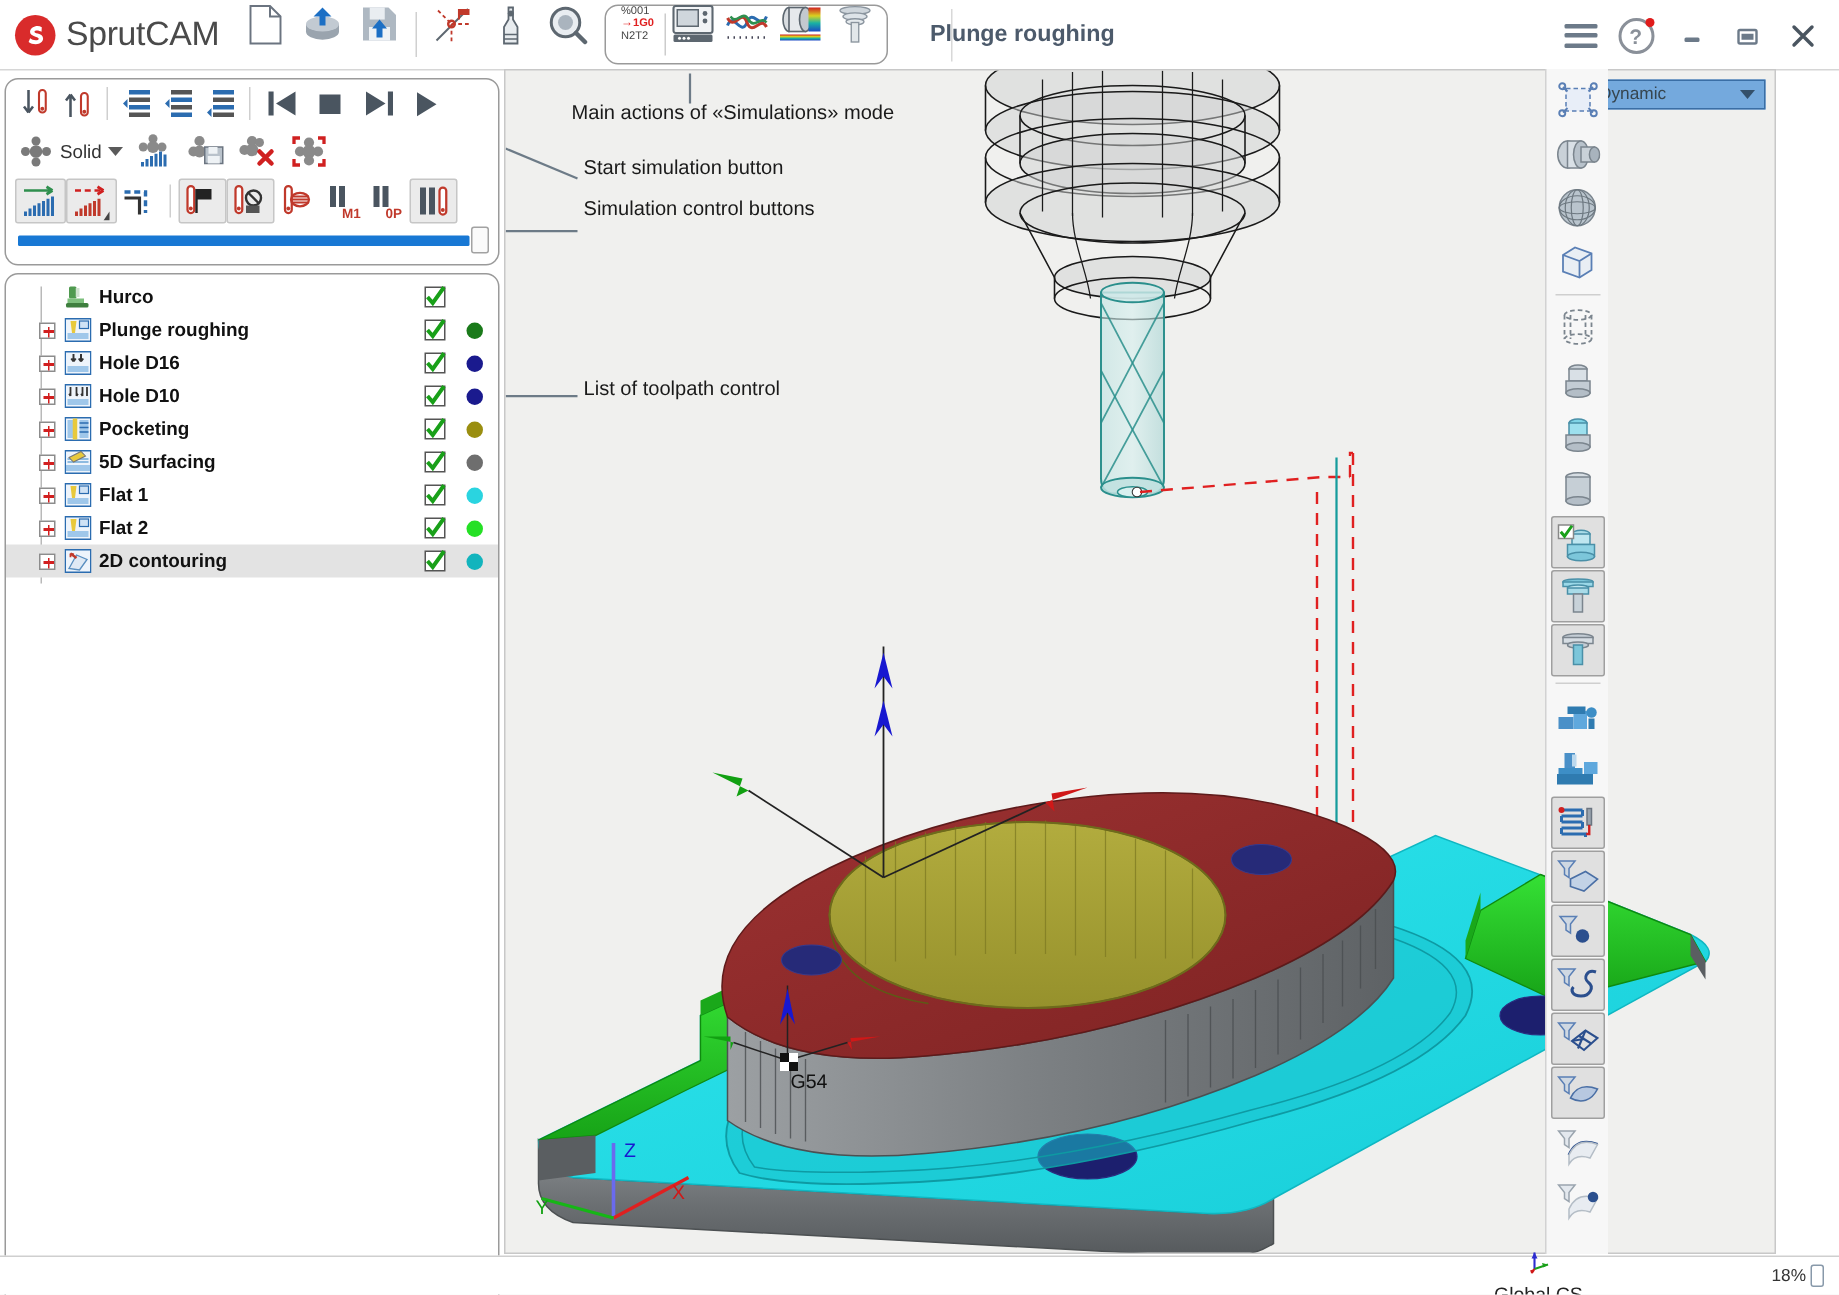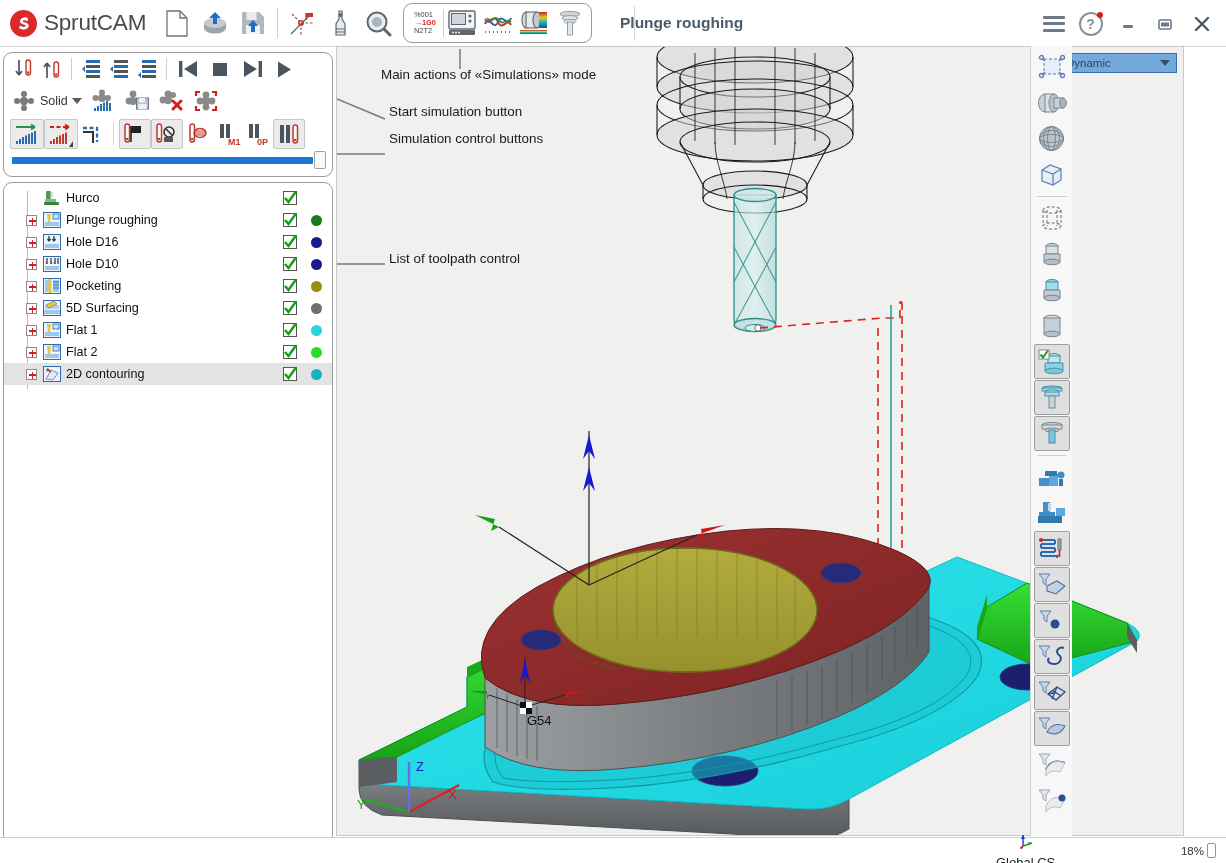--- a/index.html
+++ b/index.html
@@ -14,21 +14,21 @@
 
   
   .topbar { position:absolute; left:0; top:0; width:1226px; height:47px; background:#fff;
             border-bottom:1px solid #d6d6d6; display:flex; align-items:center; }
   .brand { display:flex; align-items:center; gap:7px; padding-left:10px; width:158px; }
   .brand-logo { width:27px; height:27px; border-radius:50%; background:#d92b2b; position:relative;
                 display:flex; align-items:center; justify-content:center; }
   .brand-logo svg { display:block; }
   .brand-name { font-size:22.5px; color:#4a4a4a; letter-spacing:-0.2px; white-space:nowrap; }
 
-  .tb-icon { width:38px; height:40px; display:flex; align-items:center; justify-content:center;
+  .tb-icon { width:38px; height:40px; display:flex; align-items:flex-start; justify-content:center;
              cursor:default; }
   .tb-sep { width:1px; height:30px; background:#d0d0d0; margin:0 5px; }
 
   .tb-group { display:flex; align-items:center; border:1px solid #9a9a9a; border-radius:9px;
               height:40px; padding:0 3px; margin-left:6px; }
   .tb-group .tb-icon { width:36px; }
   .tb-group .divider { width:1px; height:28px; background:#cccccc; }
 
   .nc-icon { font-family:"Liberation Sans", sans-serif; font-size:7.4px; line-height:8.3px;
              color:#444; text-align:left; }
@@ -63,21 +63,21 @@
   .progwrap { position:absolute; left:8px; top:98px; width:314px; height:18px;
               display:flex; align-items:center; }
   .progbar { height:7px; flex:1; background:#1878d4; border-radius:1px; }
   .proghandle { width:12px; height:18px; background:#fafafa; border:1px solid #a2a2a2; border-radius:2px; margin-left:1px;}
 
   
   .lp-tree { position:absolute; left:0; top:130px; width:330px; height:708px;
              border:1px solid #9a9a9a; border-radius:9px; background:#fff; overflow:hidden; }
   .tree-inner { position:relative; padding-top:4px; }
   .tree-vline { position:absolute; left:23px; top:8px; width:1px; height:198px; background:#b9b9b9; }
-  .trow { display:flex; align-items:center; height:22px; position:relative; padding-left:5px; }
+  .trow { display:flex; align-items:center; height:22px; position:relative; padding-left:5px;font-weight:bold; }
   .trow.selected { background:#e3e3e3; }
   .exp { width:11px; height:11px; border:1px solid #8c8c8c; background:#fff; margin-left:17px;
          margin-right:5px; position:relative; flex:0 0 auto; }
   .exp:before, .exp:after { content:""; position:absolute; background:#d21f1f; }
   .exp:before { left:2px; top:4.5px; width:7px; height:1.6px; }
   .exp:after  { left:4.5px; top:2px; width:1.6px; height:7px; }
   .exp.hidden { visibility:hidden; }
   .ticon { width:19px; height:17px; margin-right:5px; flex:0 0 auto; display:flex;
            align-items:center; justify-content:center; }
   .tlabel { font-size:12.6px; color:#111; white-space:nowrap; }

